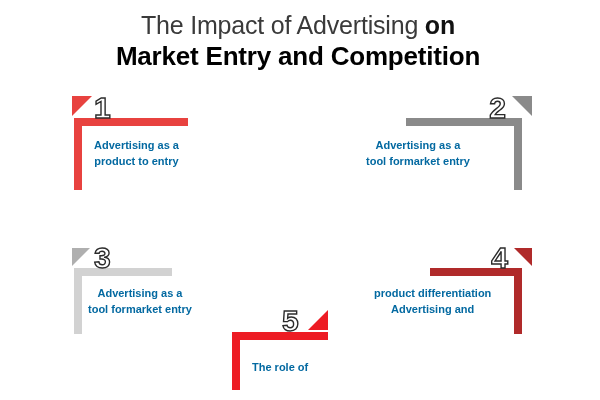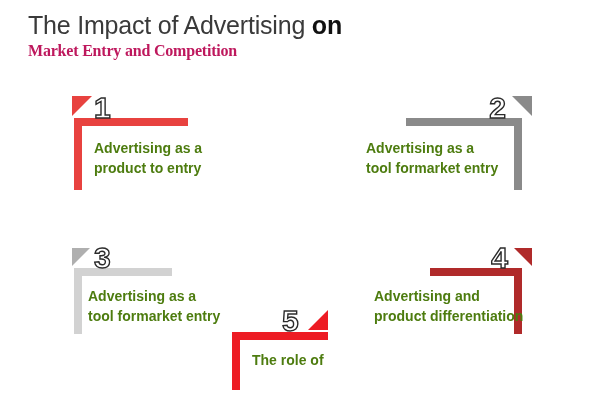--- a/index.html
+++ b/index.html
@@ -12,20 +12,21 @@
     background: #ffffff;
     font-family: "Liberation Sans", sans-serif;
     overflow: hidden;
     position: relative;
   }
 
   #infographic {
     position: relative;
     width: 600px;
     height: 367px;
+    text-align: center;
   }
 
   
   .title-block {
     position: absolute;
     left: 28px;
     top: 10px;
     width: 540px;
   }
   .title-line1 {
@@ -34,27 +35,26 @@
     color: #3a3a3a;
     letter-spacing: -0.2px;
     line-height: 1.22;
     white-space: nowrap;
   }
   .title-line1 .strong {
     font-weight: 700;
     color: #111111;
   }
   .title-line2 {
-    font-size: 16px;
-    font-weight: 700;
-    color: #be185d;
+    font-size: 26px;
+    font-weight: 700;
+    color: #000000;
     letter-spacing: -0.2px;
     line-height: 1.22;
     white-space: nowrap;
-    font-family: Liberation Serif, serif;
   }
 
   
   .step {
     position: absolute;
   }
 
   .bracket {
     position: absolute;
     left: 0;
@@ -83,23 +83,23 @@
   }
 
   .tri {
     position: absolute;
     width: 0;
     height: 0;
   }
 
   .caption {
     position: absolute;
-    font-size: 14px;
-    font-weight: 700;
-    color: #4d7c0f;
+    font-size: 11px;
+    font-weight: 700;
+    color: #0369a1;
     line-height: 1.45;
     white-space: nowrap;
   }
 
   
   #step-1 { left: 74px; top: 118px; width: 130px; height: 102px; }
   #step-1 .bar-h { left: 0; width: 114px; background: #E8423F; }
   #step-1 .bar-v { left: 0; height: 72px; background: #E8423F; }
   #step-1 .numeral { left: 20px; top: -25px; }
   #step-1 .tri {
@@ -148,21 +148,21 @@
   
   #step-5 { left: 232px; top: 332px; width: 110px; height: 62px; }
   #step-5 .bar-h { left: 0; width: 96px; background: #ED1C24; }
   #step-5 .bar-v { left: 0; height: 58px; background: #ED1C24; }
   #step-5 .numeral { left: 50px; top: -26px; }
   #step-5 .tri {
     left: 76px; top: -22px;
     border-bottom: 20px solid #ED1C24;
     border-left: 20px solid transparent;
   }
-  #step-5 .caption { left: 20px; top: 18px; }
+  #step-5 .caption { left: 20px; top: 28px; }
 </style>
 </head>
 <body>
 
 <div id="infographic">
 
   <div class="title-block">
     <div class="title-line1"><span>The Impact of Advertising </span><span class="strong">on</span></div>
     <div class="title-line2">Market Entry and Competition</div>
   </div>
@@ -207,22 +207,22 @@
   </div>
 
   <div class="step" id="step-4">
     <div class="bracket">
       <div class="bar-h"></div>
       <div class="bar-v"></div>
     </div>
     <div class="tri"></div>
     <div class="numeral">4</div>
     <div class="caption">
+      <div>product differentiation</div>
       <div>Advertising and</div>
-      <div>product differentiation</div>
     </div>
   </div>
 
   <div class="step" id="step-5">
     <div class="bracket">
       <div class="bar-h"></div>
       <div class="bar-v"></div>
     </div>
     <div class="tri"></div>
     <div class="numeral">5</div>

